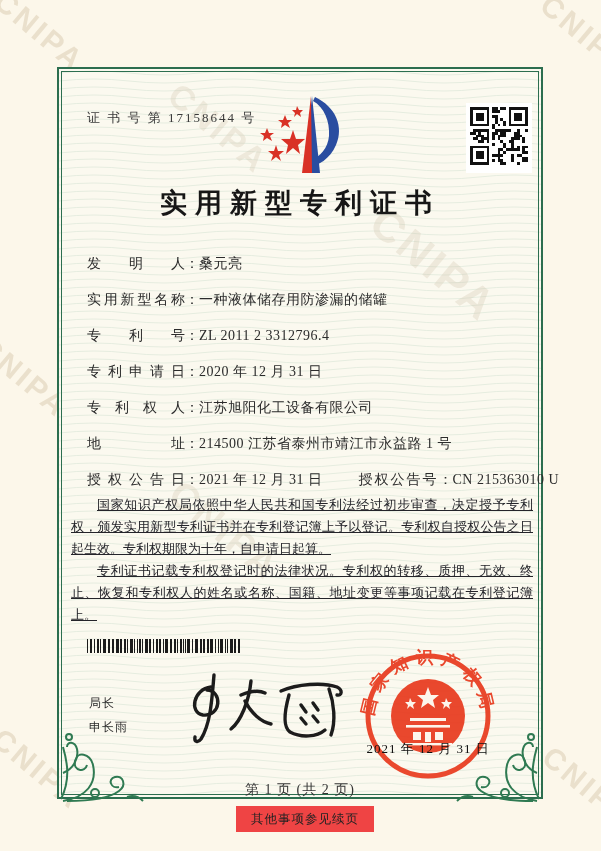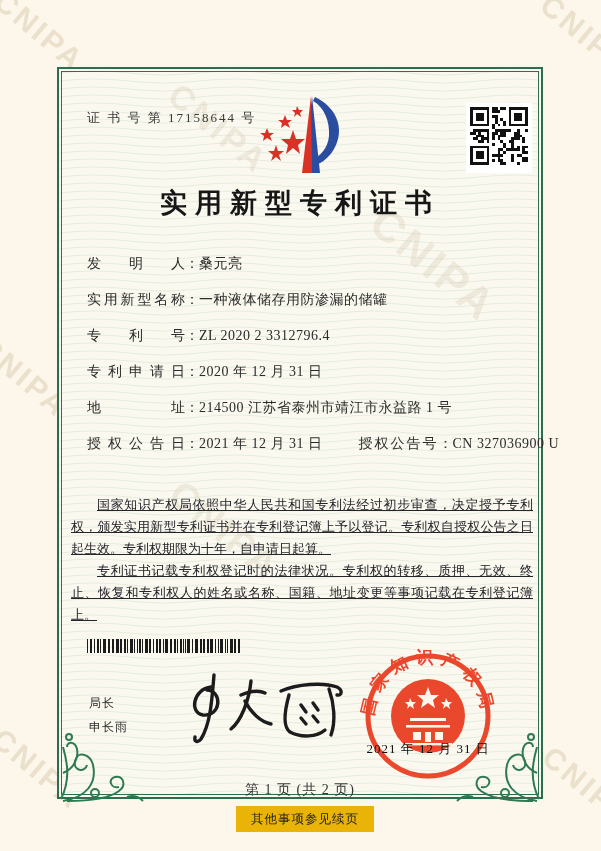--- a/index.html
+++ b/index.html
@@ -77,21 +77,21 @@
     position:absolute;left:299px;top:671px;width:140px;
     text-align:center;font-size:13px;color:#111;letter-spacing:1px;
   }
   .page-num{
     position:absolute;left:0;top:712px;width:100%;
     text-align:center;font-size:14px;color:#333;letter-spacing:1px;
   }
   
   .cont-note{
     position:absolute;left:236px;top:806px;width:138px;height:26px;
-    background:#eab308;line-height:26px;text-align:center;
+    background:#ef4444;line-height:26px;text-align:center;
     font-size:12.5px;color:#222;letter-spacing:1px;
   }
   .corner{position:absolute;pointer-events:none;}
   .corner.bl{left:-6px;bottom:-8px;}
   .corner.br{right:-6px;bottom:-8px;transform:scaleX(-1);}
   .seal-svg text{font-family:"Liberation Serif","DejaVu Serif",serif;}
 </style>
 </head>
 <body>
 
@@ -267,34 +267,37 @@
     <div class="cert-title">实用新型专利证书</div>
 
     <div class="fields">
       <div class="f-row">
         <span class="f-label">发明人</span><span class="f-colon">：</span><span class="f-value">桑元亮</span>
       </div>
       <div class="f-row">
         <span class="f-label">实用新型名称</span><span class="f-colon">：</span><span class="f-value">一种液体储存用防渗漏的储罐</span>
       </div>
       <div class="f-row">
-        <span class="f-label">专利号</span><span class="f-colon">：</span><span class="f-value">ZL 2020 2 3312796.4</span>
+        <span class="f-label">专利号</span><span class="f-colon">：</span><span class="f-value">ZL 2011 2 3312796.4</span>
       </div>
       <div class="f-row">
         <span class="f-label">专利申请日</span><span class="f-colon">：</span><span class="f-value">2020 年 12 月 31 日</span>
+      </div>
+      <div class="f-row">
+        <span class="f-label">专利权人</span><span class="f-colon">：</span><span class="f-value">江苏旭阳化工设备有限公司</span>
       </div>
       <div class="f-row">
         <span class="f-label">地址</span><span class="f-colon">：</span><span class="f-value">214500 江苏省泰州市靖江市永益路 1 号</span>
       </div>
       <div class="f-row">
         <span class="f-pair">
           <span class="f-label">授权公告日</span><span class="f-colon">：</span><span class="f-value">2021 年 12 月 31 日</span>
         </span>
         <span class="f-pair2">
-          <span class="f-label2">授权公告号</span><span class="f-colon">：</span><span class="f-value">CN 327036900 U</span>
+          <span class="f-label2">授权公告号</span><span class="f-colon">：</span><span class="f-value">CN 215363010 U</span>
         </span>
       </div>
     </div>
 
     <div class="legal">
       <p>国家知识产权局依照中华人民共和国专利法经过初步审查，决定授予专利权，颁发实用新型专利证书并在专利登记簿上予以登记。专利权自授权公告之日起生效。专利权期限为十年，自申请日起算。</p>
       <p>专利证书记载专利权登记时的法律状况。专利权的转移、质押、无效、终止、恢复和专利权人的姓名或名称、国籍、地址变更等事项记载在专利登记簿上。</p>
     </div>
 
     <svg class="barcode" id="barcodesvg" width="156" height="14" xmlns="http://www.w3.org/2000/svg" shape-rendering="crispEdges">

